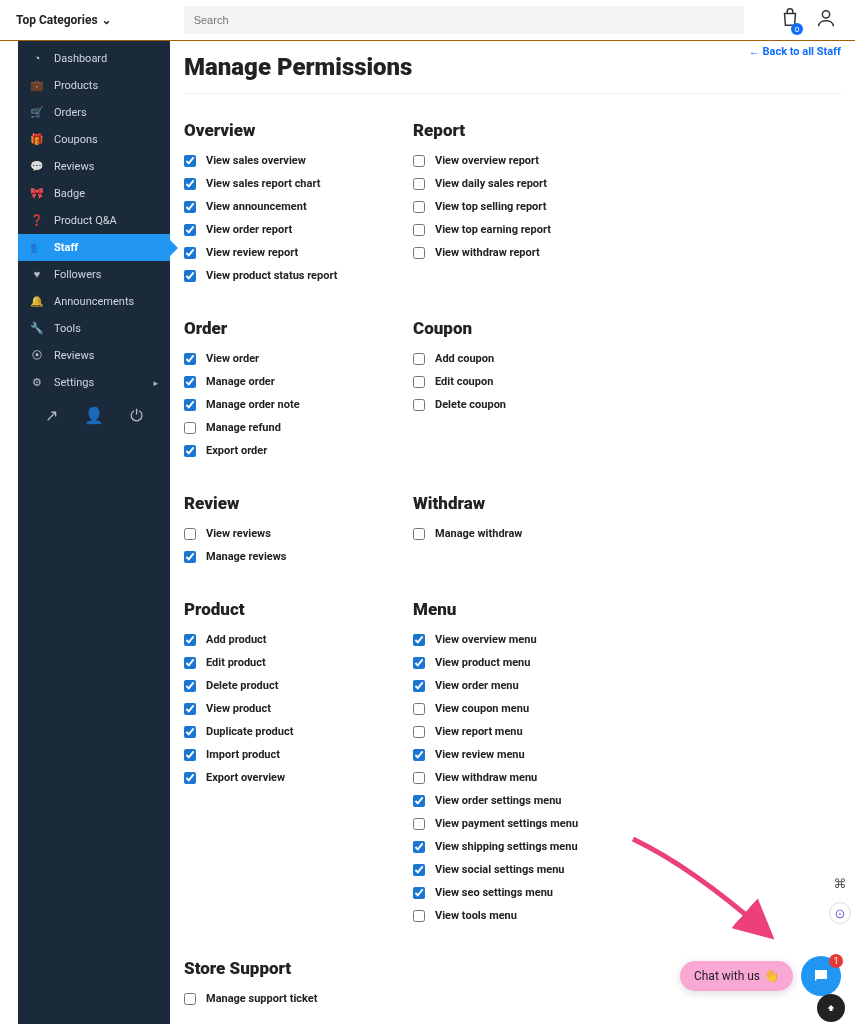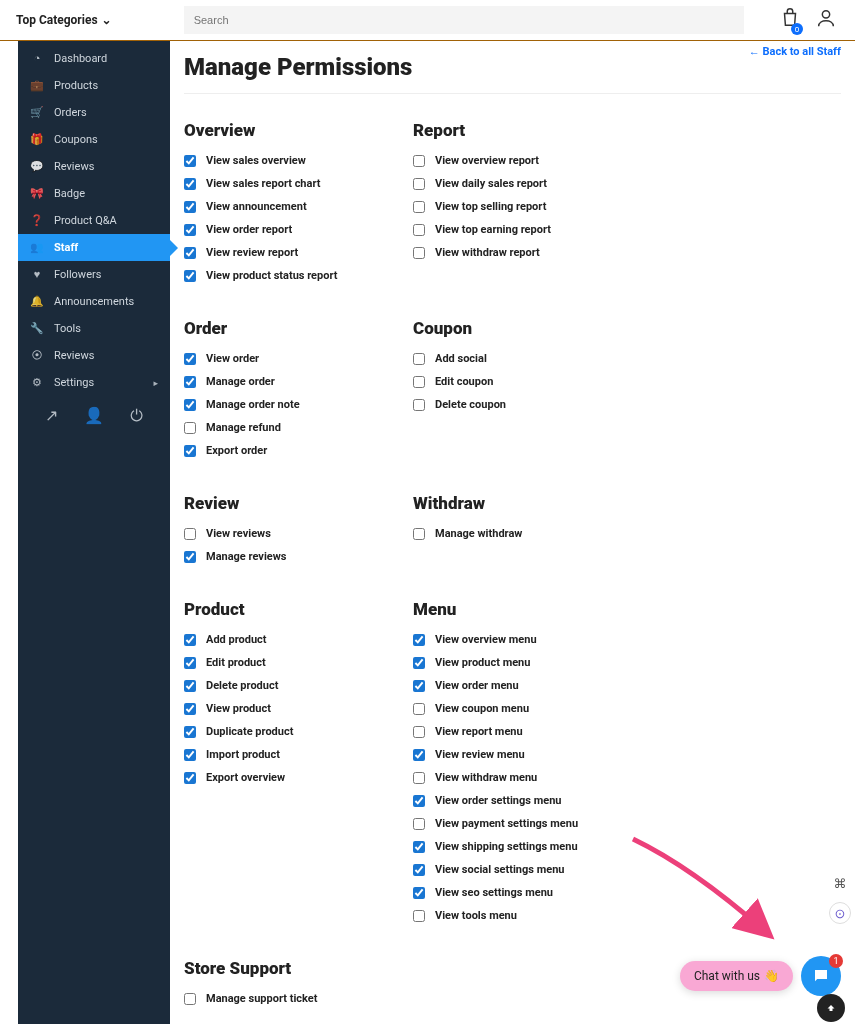--- a/index.html
+++ b/index.html
@@ -432,21 +432,21 @@
           </label>
           <label class="perm-row">
             <input type="checkbox" checked="" style="">
             <span>Export order</span>
           </label>
         </div>
         <div class="section" style="grid-column: 2;">
           <div class="section-title">Coupon</div>
           <label class="perm-row">
             <input type="checkbox" style="">
-            <span>Add social</span>
+            <span>Add coupon</span>
           </label>
           <label class="perm-row">
             <input type="checkbox" style="">
             <span>Edit coupon</span>
           </label>
           <label class="perm-row">
             <input type="checkbox" style="">
             <span>Delete coupon</span>
           </label>
         </div>

